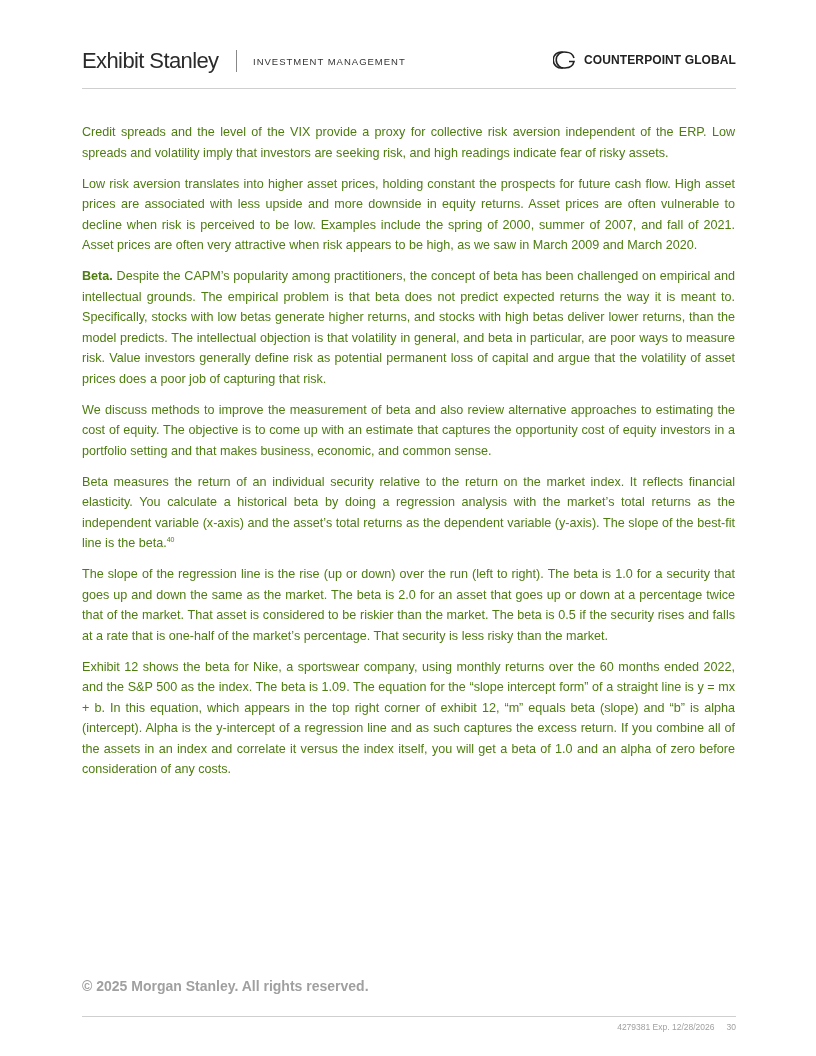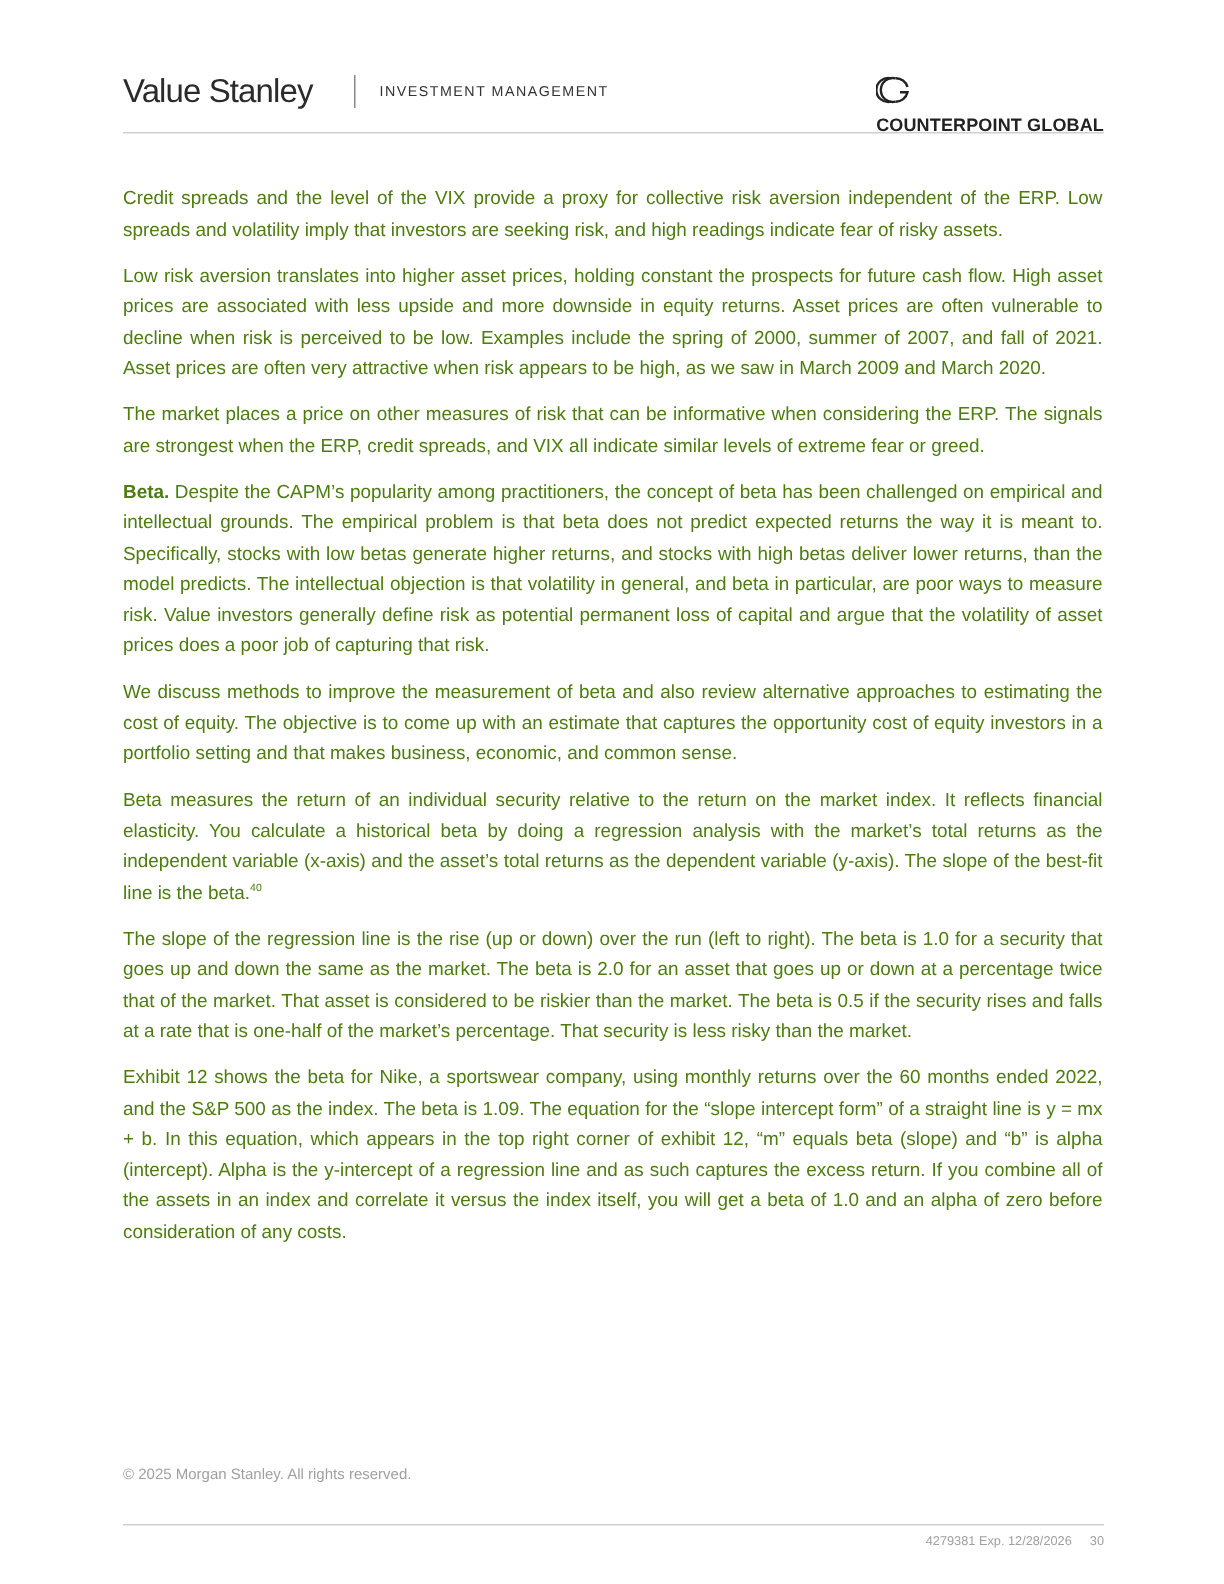--- a/index.html
+++ b/index.html
@@ -4,59 +4,58 @@
 <style>
   html, body { margin: 0; padding: 0; background: #ffffff; }
   body { width: 816px; height: 1056px; position: relative; overflow: hidden;
          font-family: "Liberation Sans", sans-serif; color: #111; }
   .header { position: absolute; left: 82px; top: 46px; width: 654px; height: 30px; }
   .ms-logo { position: absolute; left: 0; top: 2px; font-family: "Liberation Sans", sans-serif;
              font-size: 22px; color: #2b2b2b; letter-spacing: -0.6px; font-weight: normal; }
   .hdr-sep { position: absolute; left: 154px; top: 4px; width: 1px; height: 22px; background: #888; }
   .im-label { position: absolute; left: 171px; top: 10px; font-size: 9.5px; font-weight: normal;
               letter-spacing: 1px; color: #333; }
-  .cp-logo { position: absolute; right: 0; top: 3px; display: flex; gap: 5px; flex-direction: column; }
+  .cp-logo { position: absolute; right: 0; top: 3px; display: flex; align-items: center; gap: 5px; }
   .cp-icon { width: 26px; height: 22px; }
   .cp-text { font-size: 12px; font-weight: bold; color: #222; letter-spacing: 0.1px; }
   .hdr-rule { position: absolute; left: 82px; top: 88px; width: 654px; height: 1px; background: #cfcfcf; }
 
   .content { position: absolute; left: 82px; top: 122px; width: 653px; }
   .content p { margin: 0 0 10.5px 0; font-size: 12.6px; line-height: 20.5px; text-align: justify;
                color: #4d7c0f; }
   .content p b { font-weight: bold; }
   sup { font-size: 7px; line-height: 0; vertical-align: super; }
 
   .ftr-rule { position: absolute; left: 82px; top: 1016px; width: 654px; height: 1px; background: #cfcfcf; }
-  .ftr-left { position: absolute; left: 82px; top: 978px; font-size: 10px; color: #a0a0a0; }
+  .ftr-left { position: absolute; left: 82px; top: 978px; font-size: 14px; color: #a0a0a0; font-weight: bold; }
   .ftr-right { position: absolute; right: 80px; top: 1022px; font-size: 8.5px; color: #a0a0a0; }
   .ftr-right span.pg { margin-left: 12px; }
 </style>
 </head>
 <body>
 
 <div class="header">
-  <div class="ms-logo">Value Stanley</div>
+  <div class="ms-logo">Exhibit Stanley</div>
   <div class="hdr-sep"></div>
   <div class="im-label">INVESTMENT MANAGEMENT</div>
   <div class="cp-logo">
     <svg class="cp-icon" viewBox="0 0 26 22">
       <path d="M13 3.2 A8 8 0 1 0 13 18.8" fill="none" stroke="#222" stroke-width="1.6"></path>
       <path d="M13 3.2 A8 8 0 1 0 13 18.8" fill="none" stroke="#222" stroke-width="1.6" transform="translate(-3 0)"></path>
       <path d="M13 3.2 A8 8 0 0 1 21 9" fill="none" stroke="#222" stroke-width="1.6"></path>
       <path d="M13 18.8 A8 8 0 0 0 21 12.5 L16 12.5" fill="none" stroke="#222" stroke-width="1.6"></path>
     </svg>
     <span class="cp-text">COUNTERPOINT GLOBAL</span>
   </div>
 </div>
 <div class="hdr-rule"></div>
 
 <div class="content">
   <p><span>Credit spreads and the level of the VIX provide a proxy for collective risk aversion independent of the ERP. Low spreads and volatility imply that investors are seeking risk, and high readings indicate fear of risky assets.</span></p>
   <p><span>Low risk aversion translates into higher asset prices, holding constant the prospects for future cash flow. High asset prices are associated with less upside and more downside in equity returns. Asset prices are often vulnerable to decline when risk is perceived to be low. Examples include the spring of 2000, summer of 2007, and fall of 2021. Asset prices are often very attractive when risk appears to be high, as we saw in March 2009 and March 2020.</span></p>
-  <p><span>The market places a price on other measures of risk that can be informative when considering the ERP. The signals are strongest when the ERP, credit spreads, and VIX all indicate similar levels of extreme fear or greed.</span></p>
   <p><b>Beta.</b><span> Despite the CAPM’s popularity among practitioners, the concept of beta has been challenged on empirical and intellectual grounds. The empirical problem is that beta does not predict expected returns the way it is meant to. Specifically, stocks with low betas generate higher returns, and stocks with high betas deliver lower returns, than the model predicts. The intellectual objection is that volatility in general, and beta in particular, are poor ways to measure risk. Value investors generally define risk as potential permanent loss of capital and argue that the volatility of asset prices does a poor job of capturing that risk.</span></p>
   <p><span>We discuss methods to improve the measurement of beta and also review alternative approaches to estimating the cost of equity. The objective is to come up with an estimate that captures the opportunity cost of equity investors in a portfolio setting and that makes business, economic, and common sense.</span></p>
   <p><span>Beta measures the return of an individual security relative to the return on the market index. It reflects financial elasticity. You calculate a historical beta by doing a regression analysis with the market’s total returns as the independent variable (x-axis) and the asset’s total returns as the dependent variable (y-axis). The slope of the best-fit line is the beta.</span><sup>40</sup></p>
   <p><span>The slope of the regression line is the rise (up or down) over the run (left to right). The beta is 1.0 for a security that goes up and down the same as the market. The beta is 2.0 for an asset that goes up or down at a percentage twice that of the market. That asset is considered to be riskier than the market. The beta is 0.5 if the security rises and falls at a rate that is one-half of the market’s percentage. That security is less risky than the market.</span></p>
   <p><span>Exhibit 12 shows the beta for Nike, a sportswear company, using monthly returns over the 60 months ended 2022, and the S&amp;P 500 as the index. The beta is 1.09. The equation for the “slope intercept form” of a straight line is y = mx + b. In this equation, which appears in the top right corner of exhibit 12, “m” equals beta (slope) and “b” is alpha (intercept). Alpha is the y-intercept of a regression line and as such captures the excess return. If you combine all of the assets in an index and correlate it versus the index itself, you will get a beta of 1.0 and an alpha of zero before consideration of any costs.</span></p>
 </div>
 
 <div class="ftr-rule"></div>
 <div class="ftr-left">© 2025 Morgan Stanley. All rights reserved.</div>
 <div class="ftr-right">

